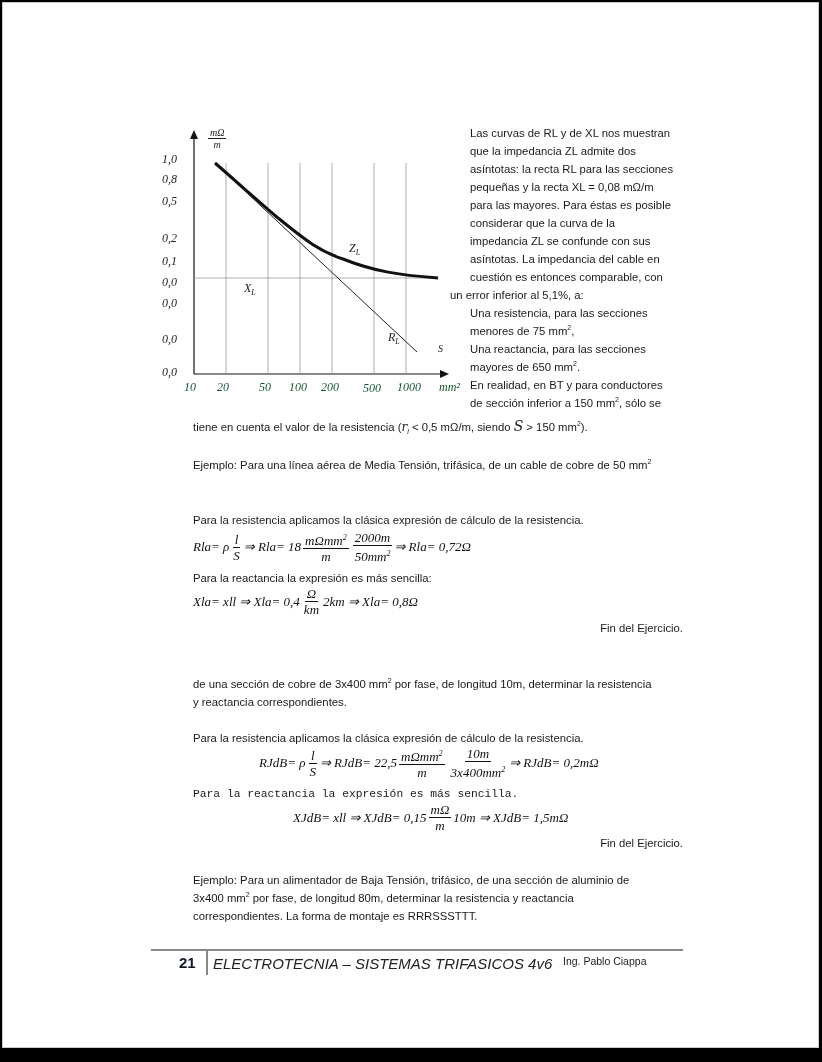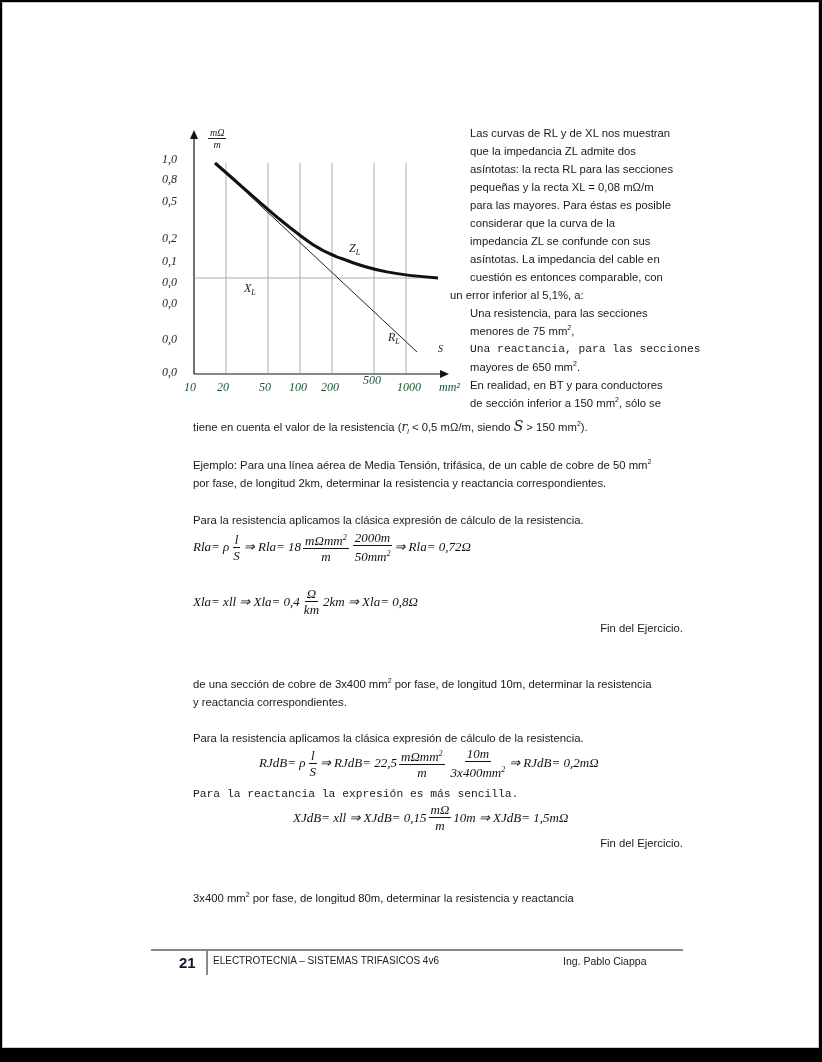--- a/index.html
+++ b/index.html
@@ -17,21 +17,21 @@
   .eq { position: absolute; font-family: "Liberation Serif", serif; font-style: italic; font-size: 13px; white-space: nowrap; display: flex; align-items: center; color: #111; }
   .eq .sub { font-size: 13px; vertical-align: -3px; }
   .frac { display: inline-flex; flex-direction: column; align-items: center; margin: 0 2px; line-height: 13px; }
   .frac .num { border-bottom: 1px solid #111; padding: 0 2px 1px; }
   .frac .den { padding: 1px 2px 0; }
   .frac sup { font-size: 8px; }
   .right { text-align: right; }
   .footer-rule { position: absolute; left: 148px; top: 946px; width: 532px; height: 2px; background: #888; }
   .footer-vbar { position: absolute; left: 203px; top: 946px; width: 2px; height: 26px; background: #888; }
   .footer-num { position: absolute; left: 176px; top: 951px; font-size: 15px; font-weight: bold; color: #0f172a; }
-  .footer-title { position: absolute; left: 210px; top: 952px; font-size: 10px; color: #222; }
+  .footer-title { position: absolute; left: 210px; top: 952px; font-size: 15px; color: #222; font-style: italic; }
   .footer-author { position: absolute; left: 560px; top: 952px; font-size: 10.5px; color: #222; }
   .chart-wrap { position: absolute; left: 150px; top: 120px; width: 320px; height: 280px; }
   .chart-wrap svg { position: absolute; left: 0; top: 0; }
   .ytick { position: absolute; font-family: "Liberation Serif", serif; font-style: italic; font-size: 12px; color: #222; }
   .xtick { position: absolute; font-family: "Liberation Serif", serif; font-style: italic; font-size: 12px; color: #14532d; }
   .clabel { position: absolute; font-family: "Liberation Serif", serif; font-style: italic; font-size: 12px; color: #222; }
   .clabel sub { font-size: 8px; }
 </style>
 </head>
 <body>
@@ -76,21 +76,21 @@
     <div class="ytick" style="left:9px;top:152px;">0,0</div>
     <div class="ytick" style="left:9px;top:173px;">0,0</div>
     <div class="ytick" style="left:9px;top:209px;">0,0</div>
     <div class="ytick" style="left:9px;top:242px;">0,0</div>
 
     <div class="xtick" style="left:31px;top:257px;">10</div>
     <div class="xtick" style="left:64px;top:257px;">20</div>
     <div class="xtick" style="left:106px;top:257px;">50</div>
     <div class="xtick" style="left:136px;top:257px;">100</div>
     <div class="xtick" style="left:168px;top:257px;">200</div>
-    <div class="xtick" style="left:210px;top:250px;">500</div>
+    <div class="xtick" style="left:210px;top:258px;">500</div>
     <div class="xtick" style="left:244px;top:257px;">1000</div>
     <div class="xtick" style="left:286px;top:257px;font-size:12px;">mm²</div>
 
     <div class="clabel" style="left:196px;top:118px;"><span>Z</span><sub>L</sub></div>
     <div class="clabel" style="left:91px;top:158px;"><span>X</span><sub>L</sub></div>
     <div class="clabel" style="left:235px;top:207px;"><span>R</span><sub>L</sub></div>
     <div class="clabel" style="left:285px;top:220px;font-size:10px;">S</div>
   </div>
 
   <div>
@@ -99,32 +99,31 @@
     <div class="txt" style="left:467px;top:157px;">asíntotas: la recta RL para las secciones</div>
     <div class="txt" style="left:467px;top:175px;">pequeñas y la recta XL = 0,08 mΩ/m</div>
     <div class="txt" style="left:467px;top:193px;">para las mayores. Para éstas es posible</div>
     <div class="txt" style="left:467px;top:211px;">considerar que la curva de la</div>
     <div class="txt" style="left:467px;top:229px;">impedancia ZL se confunde con sus</div>
     <div class="txt" style="left:467px;top:247px;">asíntotas. La impedancia del cable en</div>
     <div class="txt" style="left:467px;top:265px;">cuestión es entonces comparable, con</div>
     <div class="txt" style="left:447px;top:283px;">un error inferior al 5,1%, a:</div>
     <div class="txt" style="left:467px;top:301px;">Una resistencia, para las secciones</div>
     <div class="txt" style="left:467px;top:319px;"><span>menores de 75 mm</span><span class="sup">2</span>,</div>
-    <div class="txt" style="left:467px;top:337px;font-family:Liberation Mono, monospace;">Una reactancia, para las secciones</div>
+    <div class="txt" style="left:467px;top:337px;">Una reactancia, para las secciones</div>
     <div class="txt" style="left:467px;top:355px;"><span>mayores de 650 mm</span><span class="sup">2</span><span>.</span></div>
     <div class="txt" style="left:467px;top:373px;">En realidad, en BT y para conductores</div>
     <div class="txt" style="left:467px;top:391px;"><span>de sección inferior a 150 mm</span><span class="sup">2</span><span>, sólo se</span></div>
   </div>
 
   <div class="txt" style="left:190px;top:414px;">
     <span>tiene en cuenta el valor de la resistencia (</span><span class="math">r</span><sub style="font-size:7px;font-style:italic;">l</sub><span> &lt; 0,5 mΩ/m, siendo </span><span class="math" style="font-size:14px;">S</span><span> &gt; 150 mm</span><span class="sup">2</span><span>).</span>
   </div>
 
   <div class="txt" style="left:190px;top:453px;"><span>Ejemplo: Para una línea aérea de Media Tensión, trifásica, de un cable de cobre de 50 mm</span><span class="sup">2</span></div>
-  <div class="txt" style="left:190px;top:471px;">por fase, de longitud 2km, determinar la resistencia y reactancia correspondientes.</div>
   <div class="txt" style="left:190px;top:508px;">Para la resistencia aplicamos la clásica expresión de cálculo de la resistencia.</div>
 
   <div class="eq" style="left:190px;top:528px;">
     <span>R</span>
       <span class="sub">la</span>
       <span> = ρ</span>
     <span class="frac">
         <span class="num">l</span>
         <span class="den">S</span>
       </span>
@@ -137,20 +136,21 @@
       </span>
     <span class="frac">
         <span class="num">2000m</span>
         <span class="den"><span>50mm</span><sup>2</sup></span>
       </span>
     <span> ⇒ R</span>
       <span class="sub">la</span>
       <span> = 0,72Ω</span>
   </div>
 
+  <div class="txt" style="left:190px;top:566px;">Para la reactancia la expresión es más sencilla:</div>
 
   <div class="eq" style="left:190px;top:584px;">
     <span>X</span>
       <span class="sub">la</span>
       <span> = x</span>
       <span class="sub">l</span>
       <span>l ⇒ X</span>
       <span class="sub">la</span>
       <span> = 0,4</span>
     <span class="frac">
@@ -206,20 +206,22 @@
         <span class="num">mΩ</span>
         <span class="den">m</span>
       </span>
     <span>10m ⇒ X</span>
       <span class="sub">JdB</span>
       <span> = 1,5mΩ</span>
   </div>
 
   <div class="txt right" style="left:480px;top:831px;width:200px;">Fin del Ejercicio.</div>
 
+  <div class="txt" style="left:190px;top:868px;">Ejemplo: Para un alimentador de Baja Tensión, trifásico, de una sección de aluminio de</div>
   <div class="txt" style="left:190px;top:886px;"><span>3x400 mm</span><span class="sup">2</span><span> por fase, de longitud 80m, determinar la resistencia y reactancia</span></div>
+  <div class="txt" style="left:190px;top:904px;">correspondientes. La forma de montaje es RRRSSSTTT.</div>
 
   <div class="footer-rule"></div>
   <div class="footer-vbar"></div>
   <div class="footer-num">21</div>
   <div class="footer-title">ELECTROTECNIA – SISTEMAS TRIFASICOS 4v6</div>
   <div class="footer-author">Ing. Pablo Ciappa</div>
 </div>
 
 </body></html>

